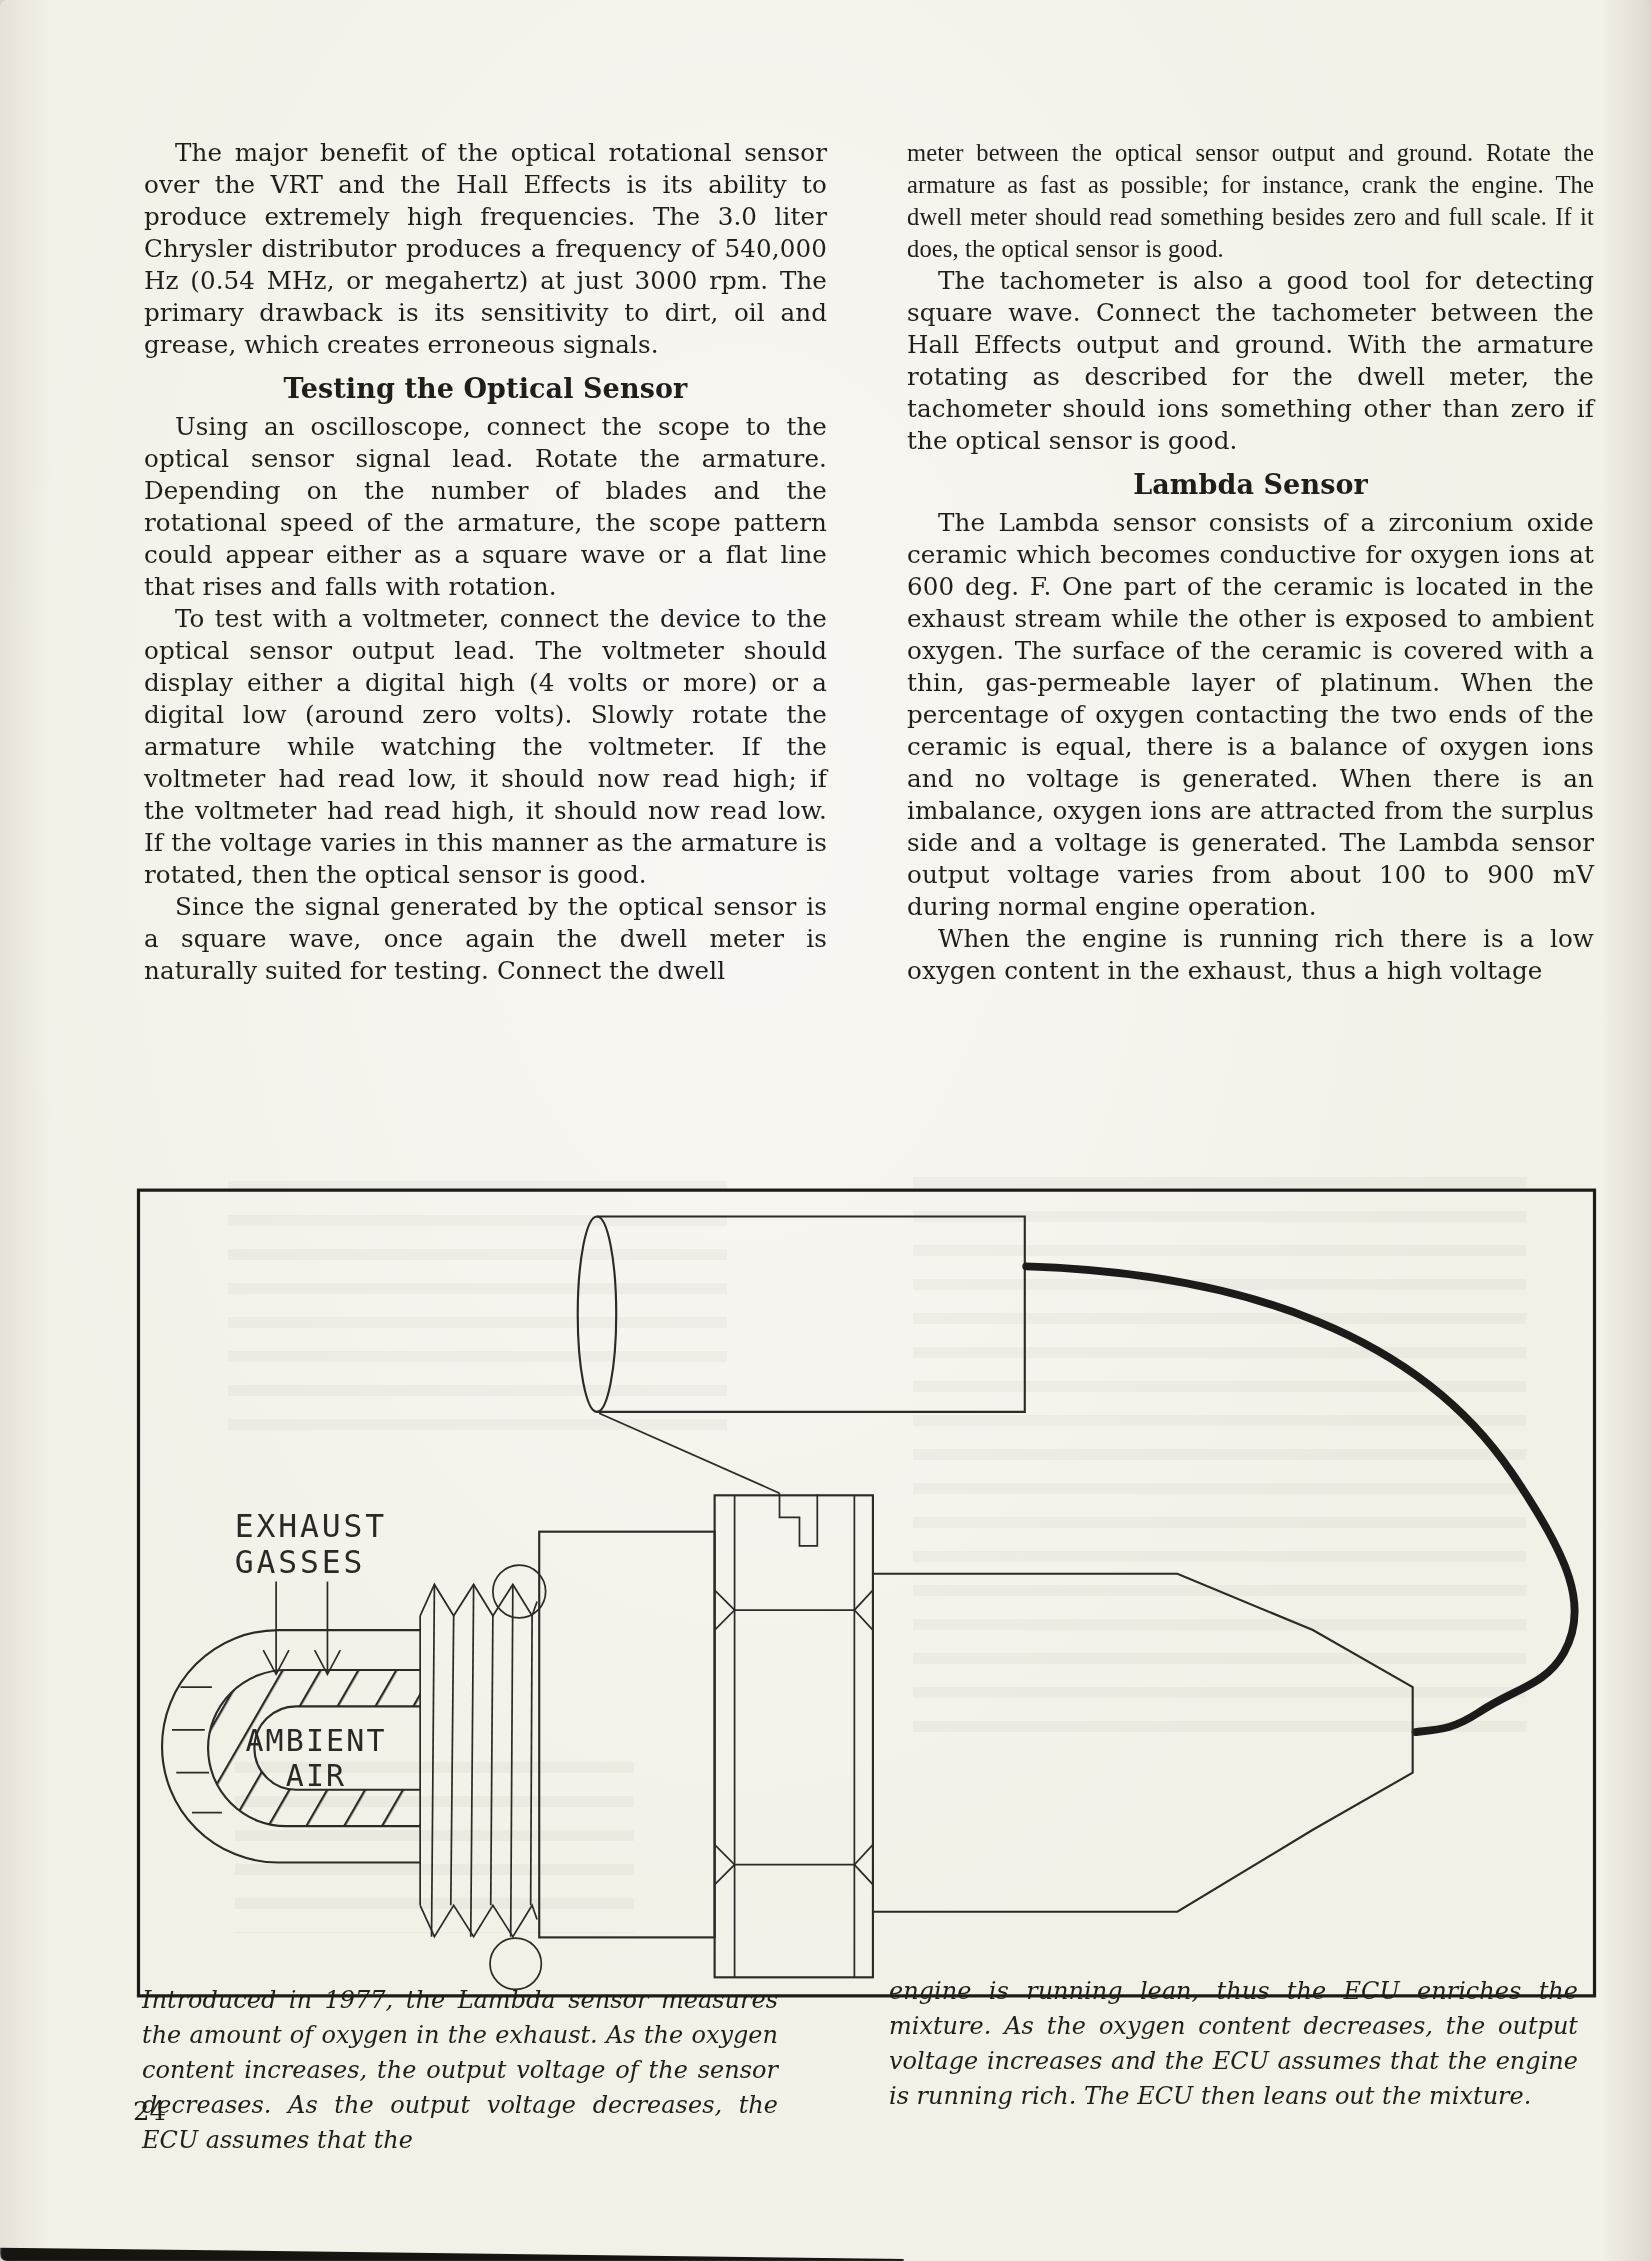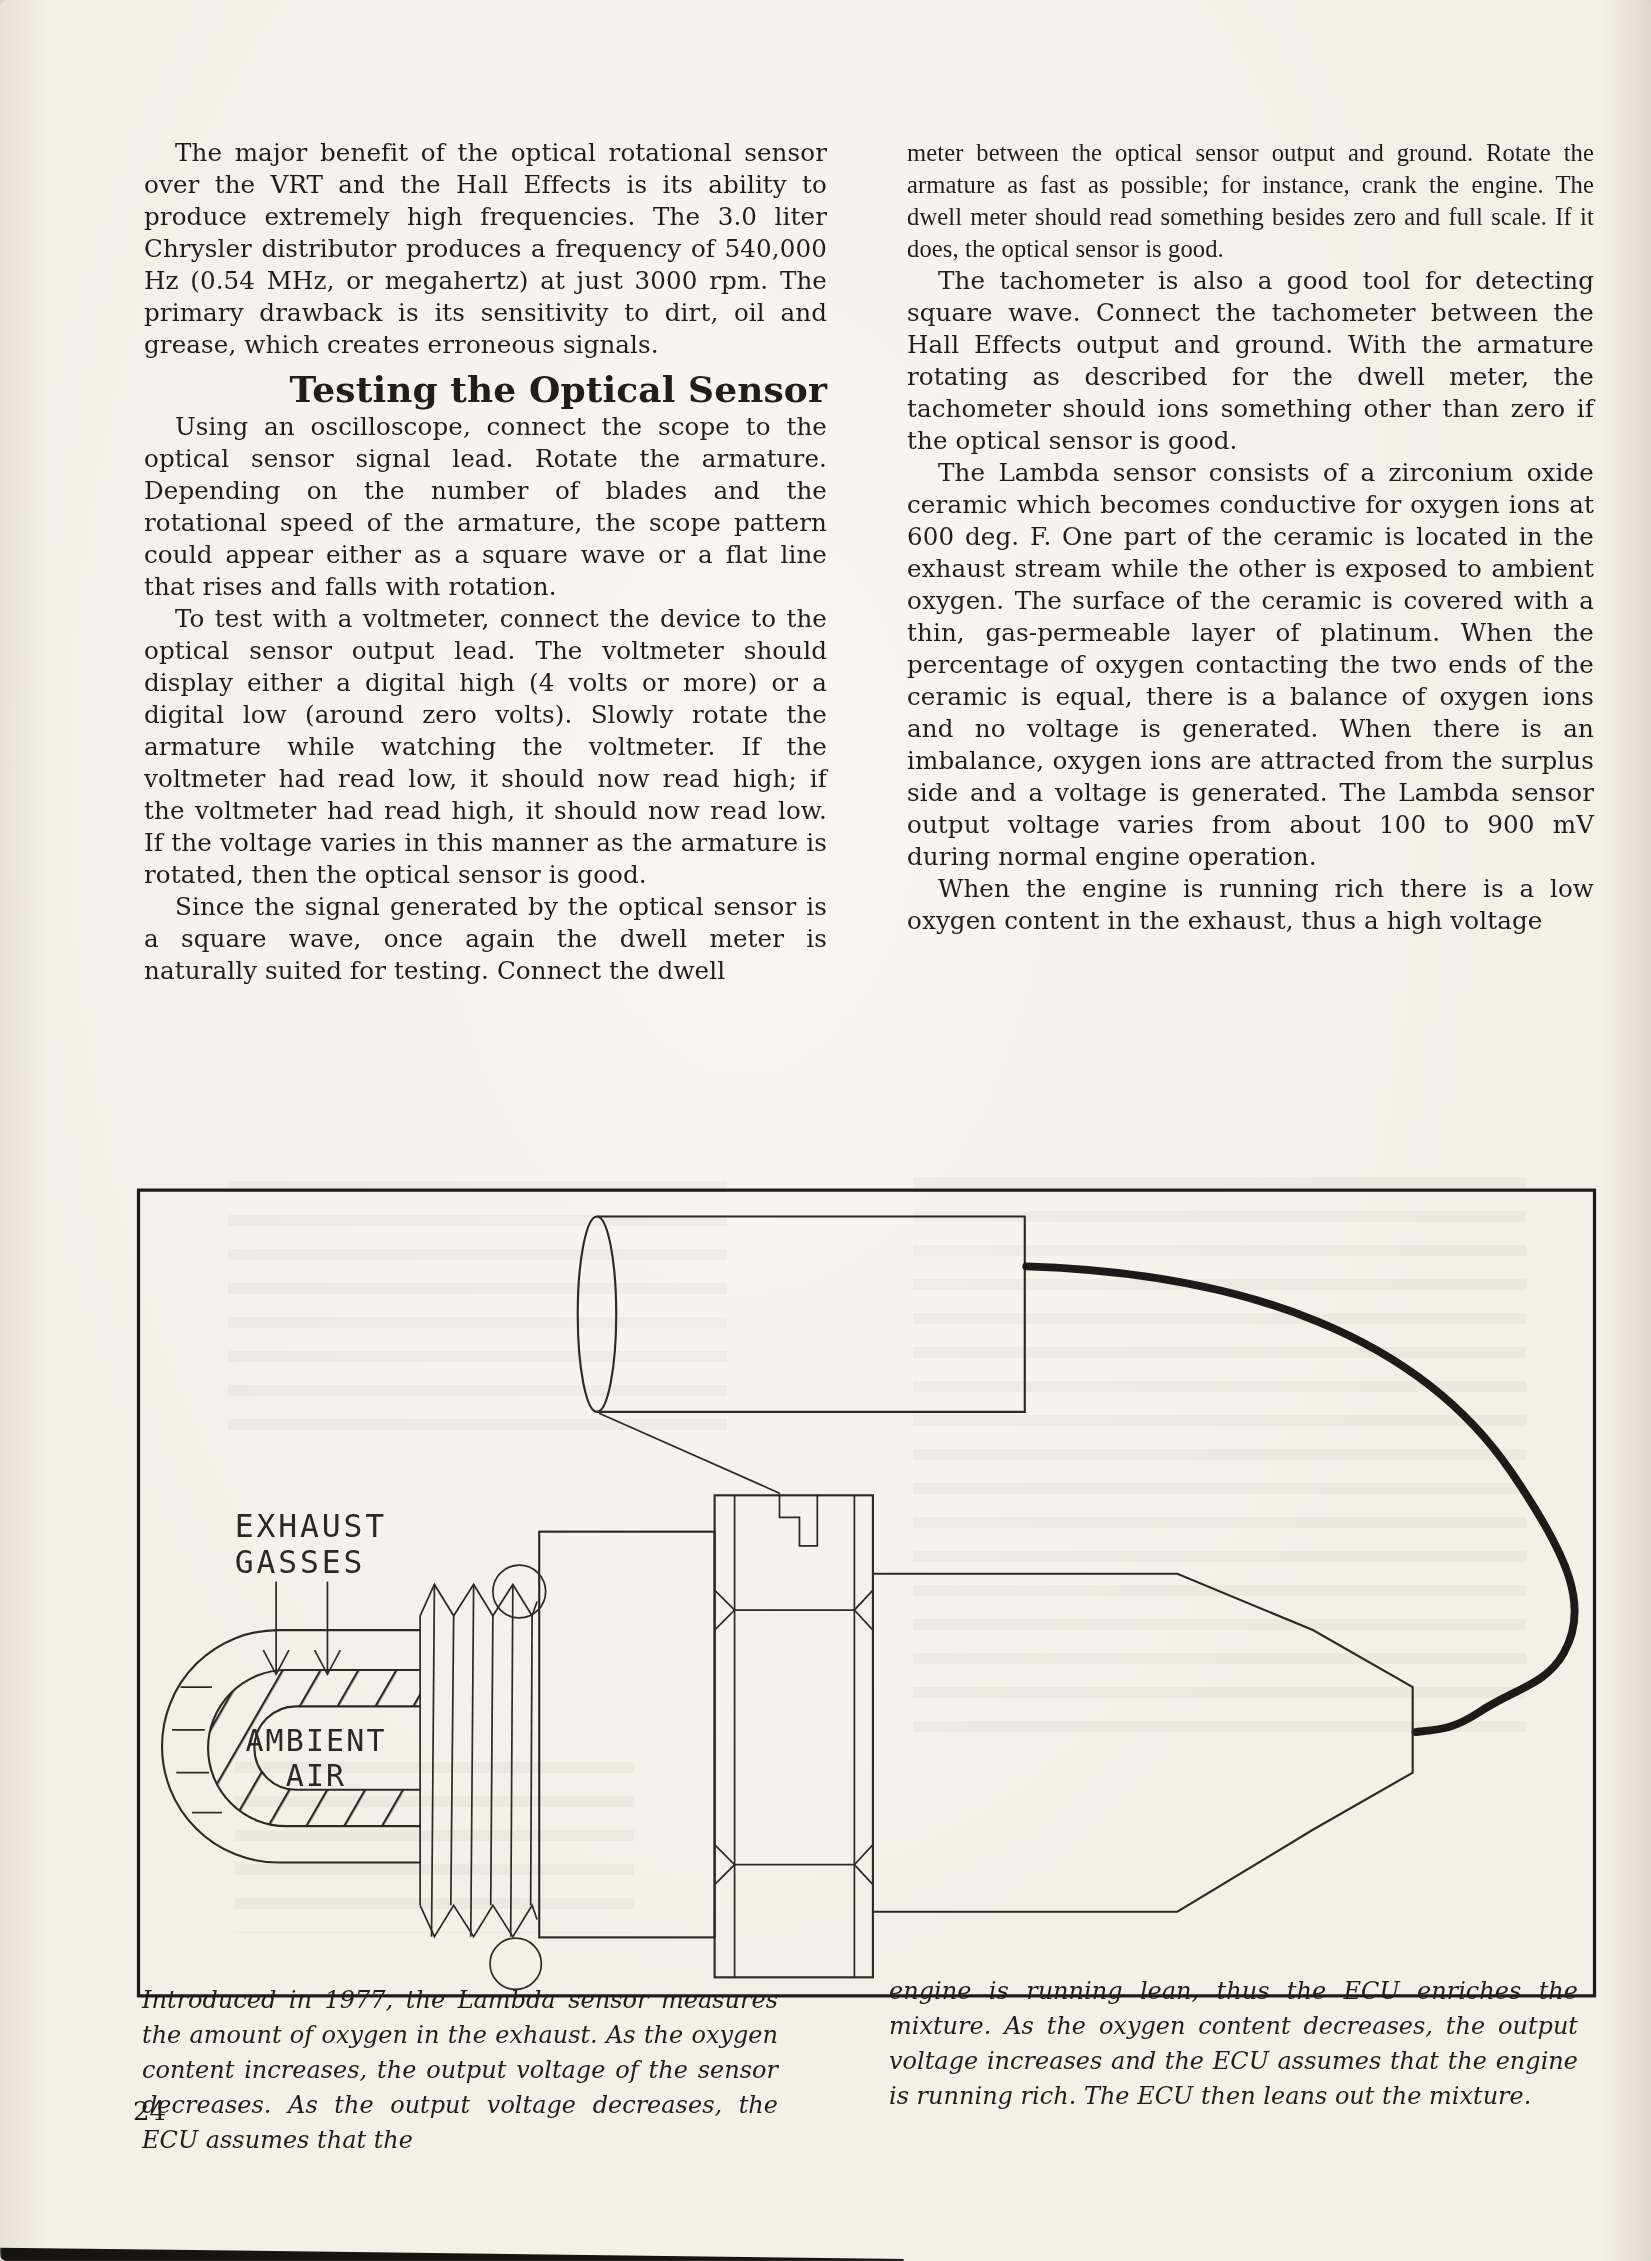--- a/index.html
+++ b/index.html
@@ -23,25 +23,25 @@
   .col{
     position:absolute;
     text-align:justify;
     font-size:24.6px;
     line-height:32px;
     letter-spacing:0.1px;
   }
   .col p{margin:0;text-indent:31px;}
   .col p.noindent{text-indent:0;font-family:Liberation Serif, serif;}
   .col h2{
-    font-size:36px;
+    font-size:27px;
     line-height:34px;
     margin:11.4px 0 4.3px 0;
     font-weight:bold;
-    text-align:right;
+    text-align:center;
   }
   .col-left{left:144px;top:137px;width:683px;}
   .col-right{left:907px;top:137px;width:687px;}
 
   .caption{
     position:absolute;
     font-style:italic;
     font-size:24px;
     line-height:35px;
     text-align:justify;
@@ -97,20 +97,21 @@
     <p>The major benefit of the optical rotational sensor over the VRT and the Hall Effects is its ability to produce extremely high frequencies. The 3.0 liter Chrysler distributor produces a frequency of 540,000 Hz (0.54 MHz, or megahertz) at just 3000 rpm. The primary drawback is its sensitivity to dirt, oil and grease, which creates erroneous signals.</p>
     <h2>Testing the Optical Sensor</h2>
     <p>Using an oscilloscope, connect the scope to the optical sensor signal lead. Rotate the armature. Depending on the number of blades and the rotational speed of the armature, the scope pattern could appear either as a square wave or a flat line that rises and falls with rotation.</p>
     <p>To test with a voltmeter, connect the device to the optical sensor output lead. The voltmeter should display either a digital high (4 volts or more) or a digital low (around zero volts). Slowly rotate the armature while watching the voltmeter. If the voltmeter had read low, it should now read high; if the voltmeter had read high, it should now read low. If the voltage varies in this manner as the armature is rotated, then the optical sensor is good.</p>
     <p>Since the signal generated by the optical sensor is a square wave, once again the dwell meter is naturally suited for testing. Connect the dwell</p>
   </div>
 
   <div class="col col-right">
     <p class="noindent">meter between the optical sensor output and ground. Rotate the armature as fast as possible; for instance, crank the engine. The dwell meter should read something besides zero and full scale. If it does, the optical sensor is good.</p>
     <p>The tachometer is also a good tool for detecting square wave. Connect the tachometer between the Hall Effects output and ground. With the armature rotating as described for the dwell meter, the tachometer should ions something other than zero if the optical sensor is good.</p>
+    <h2>Lambda Sensor</h2>
     <p>The Lambda sensor consists of a zirconium oxide ceramic which becomes conductive for oxygen ions at 600 deg. F. One part of the ceramic is located in the exhaust stream while the other is exposed to ambient oxygen. The surface of the ceramic is covered with a thin, gas-permeable layer of platinum. When the percentage of oxygen contacting the two ends of the ceramic is equal, there is a balance of oxygen ions and no voltage is generated. When there is an imbalance, oxygen ions are attracted from the surplus side and a voltage is generated. The Lambda sensor output voltage varies from about 100 to 900 mV during normal engine operation.</p>
     <p>When the engine is running rich there is a low oxygen content in the exhaust, thus a high voltage</p>
   </div>
 
   <div class="ghost g1"></div>
   <div class="ghost g2"></div>
   <div class="ghost g3"></div>
 
   <div class="figure-wrap">
     <svg viewBox="0 0 2048 1136">

